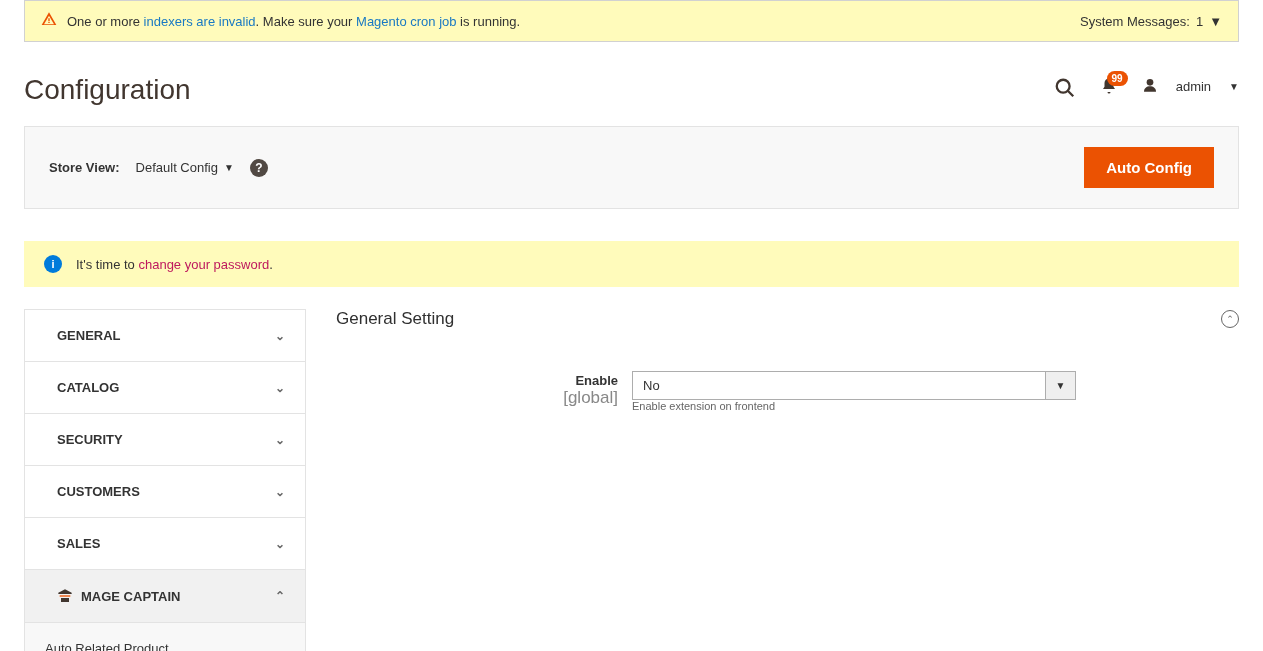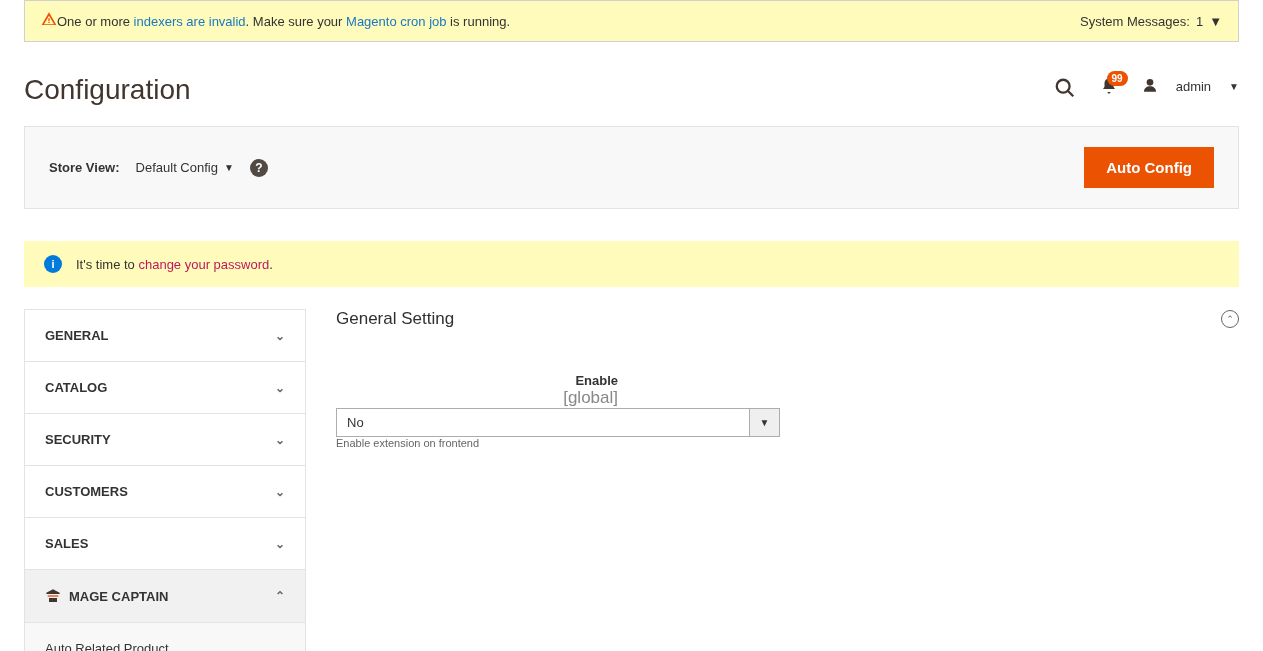--- a/index.html
+++ b/index.html
@@ -19,21 +19,21 @@
       border: 1px solid #d1d1d1;
       padding: 10px 16px;
       display: flex;
       justify-content: space-between;
       align-items: center;
       font-size: 13px;
     }
     .system-message-left {
       display: flex;
       align-items: center;
-      gap: 0;
+      gap: 10px;
     }
     .warning-icon {
       color: #eb5202;
       font-size: 16px;
     }
     .system-message-left a {
       color: #1979c3;
       text-decoration: none;
     }
     .system-messages-count {
@@ -188,20 +188,21 @@
       color: #333;
       background: #fff;
     }
     .sidebar-item.expanded {
       background: #f1f1f1;
     }
     .sidebar-item-label {
       display: flex;
       align-items: center;
       gap: 8px;
+      margin-left: 12px;
     }
     .captain-icon {
       display: inline-flex;
       align-items: center;
       justify-content: center;
     }
     .chevron {
       font-size: 12px;
       color: #666;
     }
@@ -235,21 +236,20 @@
       align-items: center;
       justify-content: center;
       font-size: 9px;
       cursor: pointer;
       color: #666;
     }
     .form-row {
       display: flex;
       align-items: flex-start;
       margin-bottom: 12px;
-      flex-direction: column;
     }
     .form-label-col {
       width: 296px;
       text-align: right;
       padding-right: 14px;
       padding-top: 2px;
     }
     .form-label {
       font-size: 13px;
       font-weight: 600;

